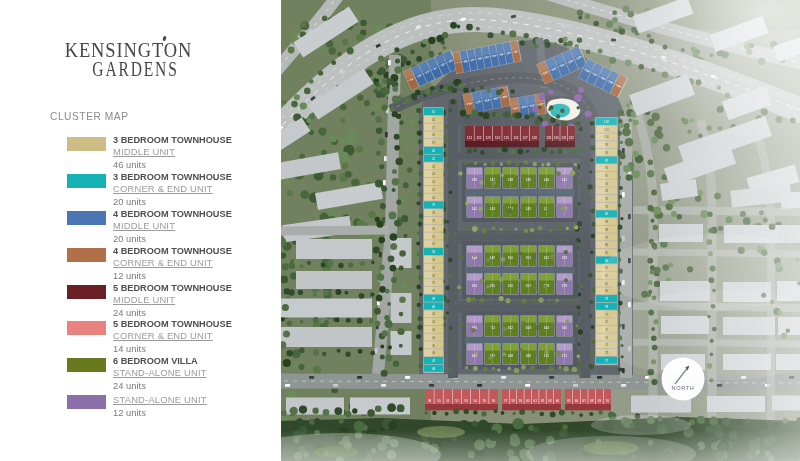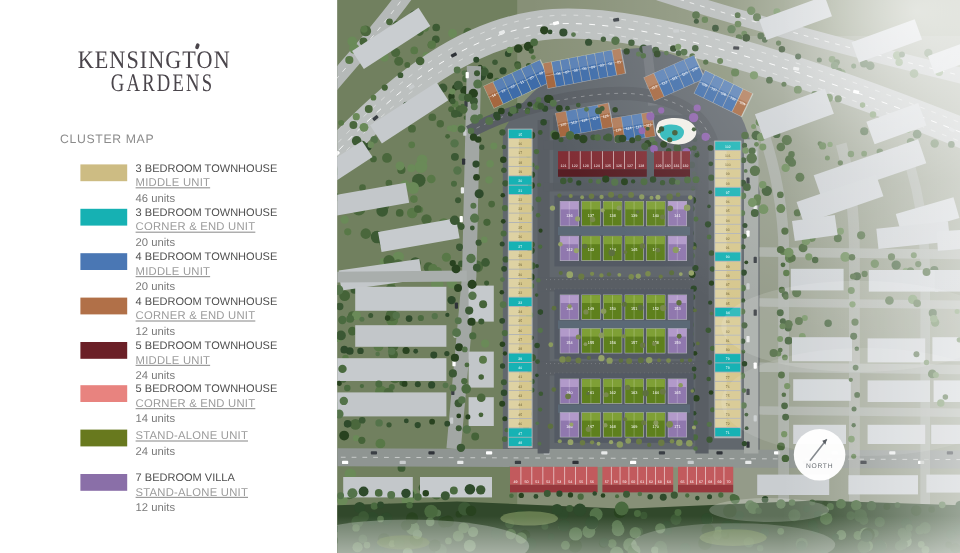--- a/index.html
+++ b/index.html
@@ -3,21 +3,21 @@
 <style>
 html,body{margin:0;padding:0;width:800px;height:461px;overflow:hidden;background:#ffffff;}
 body{font-family:"Liberation Sans",sans-serif;position:relative;}
 .logo{position:absolute;left:0;text-align:center;color:#4a454b;font-family:"Liberation Serif",serif;font-weight:normal;}
 .logo1{top:38px;width:257px;font-size:21px;letter-spacing:1px;transform:scaleX(0.88);}
 .logo2{top:57px;width:271px;font-size:21px;letter-spacing:2.5px;transform:scaleX(0.74);}
 .cmap{position:absolute;left:50px;top:111px;font-size:10.2px;letter-spacing:0.55px;color:#8b8b8b;}
 .lrow{position:absolute;left:67px;height:36px;}
 .sw{position:absolute;left:0;top:1px;width:39px;height:14px;}
 .ltxt{position:absolute;left:46px;top:-1px;width:190px;}
-.l1{font-size:9.2px;font-weight:normal;color:#4f4f4f;letter-spacing:0px;white-space:nowrap;}
+.l1{font-size:9.2px;font-weight:bold;color:#4f4f4f;letter-spacing:0px;white-space:nowrap;}
 .l2{font-size:9.4px;color:#9b9b9b;letter-spacing:0.2px;margin-top:1px;white-space:nowrap;text-decoration:underline;}
 .l3{font-size:9.4px;color:#7a7a7a;margin-top:2px;white-space:nowrap;}
 .mapwrap{position:absolute;left:281px;top:0;width:519px;height:461px;}
 svg text{font-family:"Liberation Sans",sans-serif;}
 </style></head>
 <body>
 
 <div class="logo logo1">KENSINGTON</div>
 
 <div style="position:absolute;left:163px;top:36px;width:3px;height:5px;background:#4a454b;transform:rotate(20deg);border-radius:2px;"></div>
@@ -76,29 +76,29 @@
   <div class="ltxt">
       <div class="l1">5 BEDROOM TOWNHOUSE</div>
       <div class="l2">CORNER &amp; END UNIT</div>
       <div class="l3">14 units</div>
     </div>
 </div>
 
 <div class="lrow" style="top:357px">
   <div class="sw" style="background:#68791e"></div>
   <div class="ltxt">
+      <div class="l1">6 BEDROOM VILLA</div>
       <div class="l2">STAND-ALONE UNIT</div>
       <div class="l3">24 units</div>
     </div>
 </div>
 
 <div class="lrow" style="top:394px">
   <div class="sw" style="background:#8a6fa8"></div>
   <div class="ltxt">
-      <div class="l1">7 BEDROOM VILLA</div>
       <div class="l2">STAND-ALONE UNIT</div>
       <div class="l3">12 units</div>
     </div>
 </div>
 
 <div class="mapwrap">
 <svg width="519" height="461" viewBox="0 0 519 461" xmlns="http://www.w3.org/2000/svg">
 <defs>
 <linearGradient id="hazeR" x1="0" y1="0" x2="1" y2="0">
 <stop offset="0.45" stop-color="#ffffff" stop-opacity="0"></stop>

